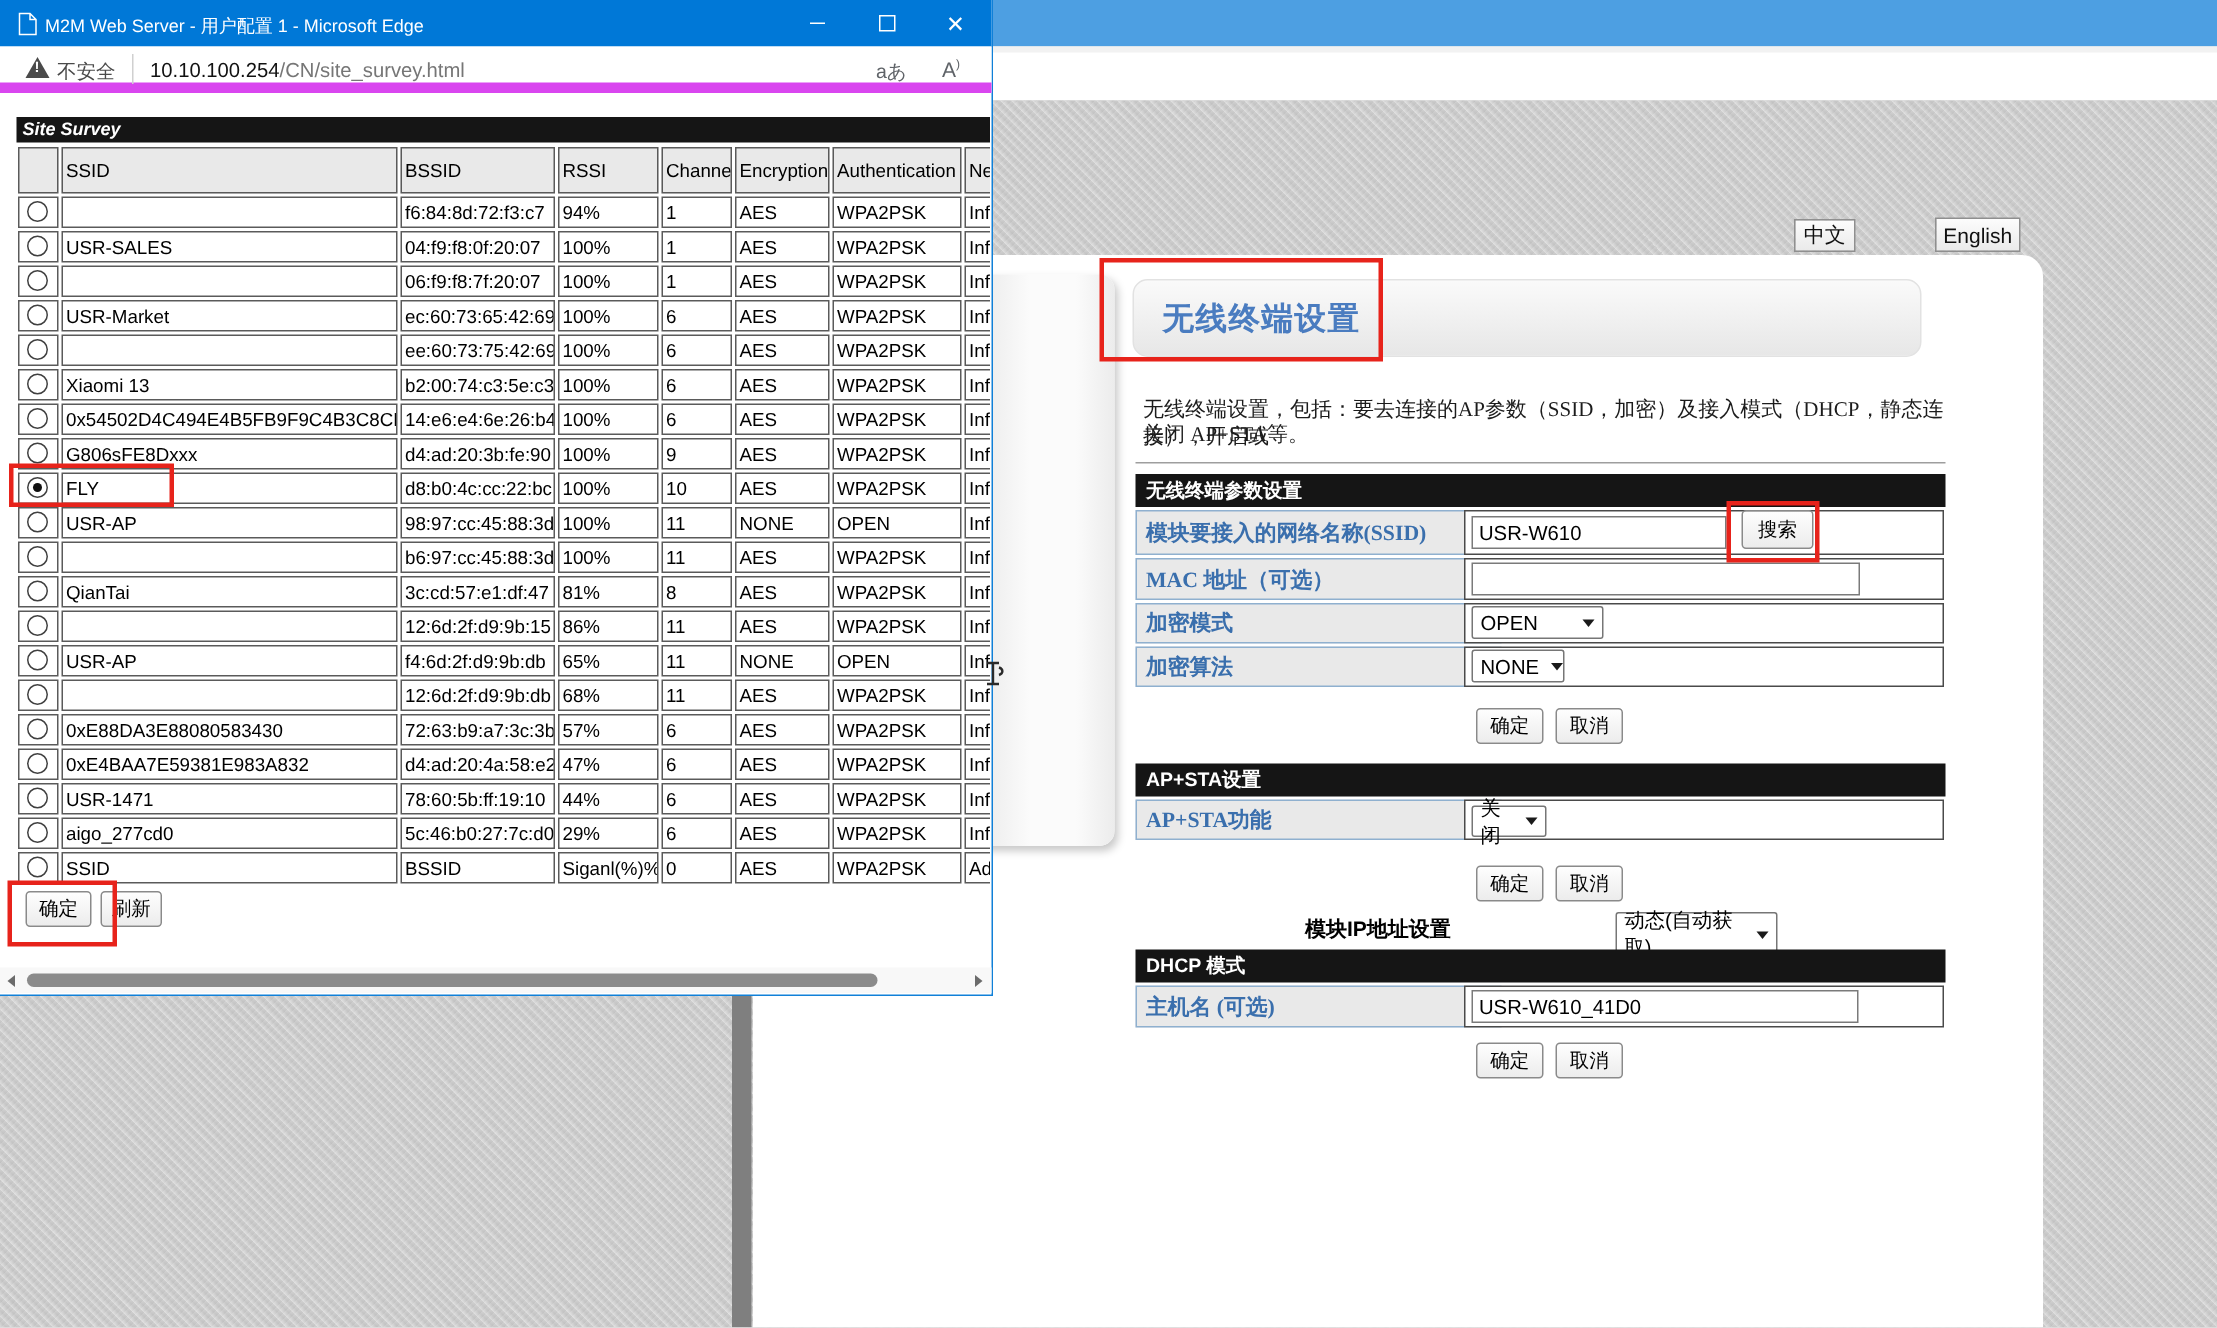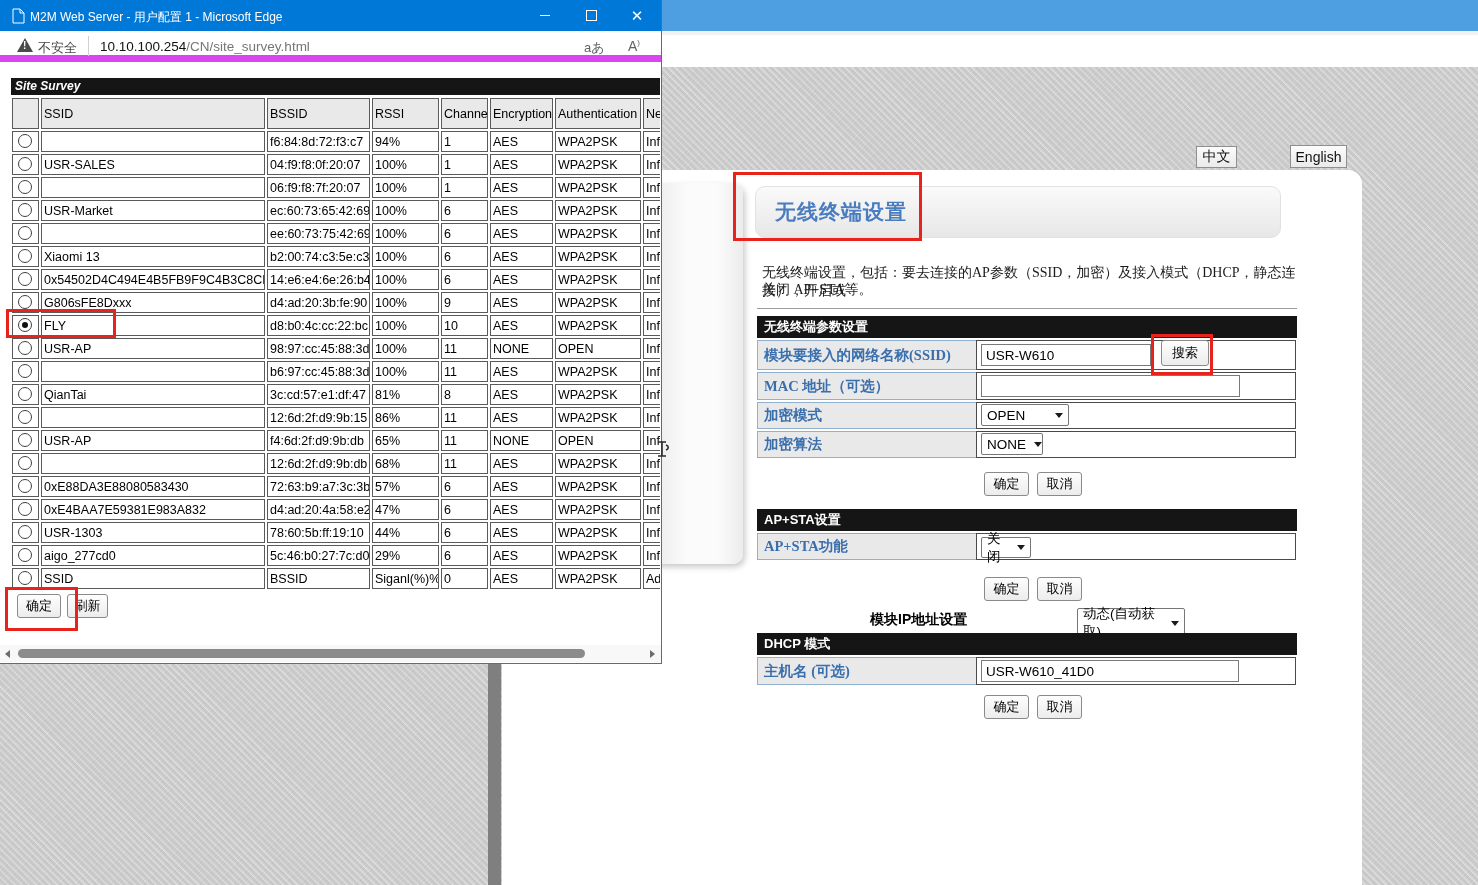--- a/index.html
+++ b/index.html
@@ -438,21 +438,21 @@
               <td>0xE4BAA7E59381E983A832</td>
               <td>d4:ad:20:4a:58:e2</td>
               <td>47%</td>
               <td>6</td>
               <td>AES</td>
               <td>WPA2PSK</td>
               <td>Infra</td>
             </tr>
             <tr>
               <td><span class="radio"></span></td>
-              <td>USR-1303</td>
+              <td>USR-1471</td>
               <td>78:60:5b:ff:19:10</td>
               <td>44%</td>
               <td>6</td>
               <td>AES</td>
               <td>WPA2PSK</td>
               <td>Infra</td>
             </tr>
             <tr>
               <td><span class="radio"></span></td>
               <td>aigo_277cd0</td>

